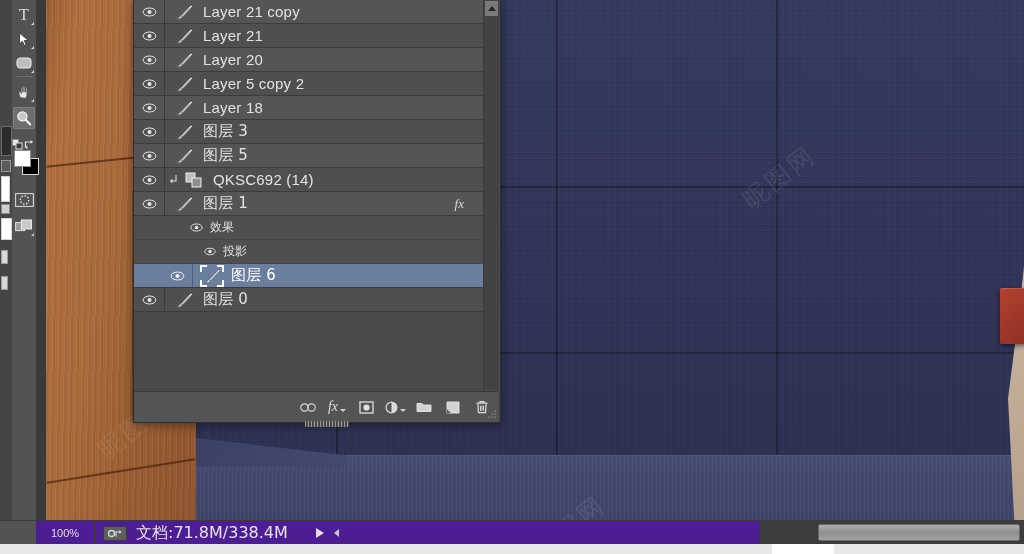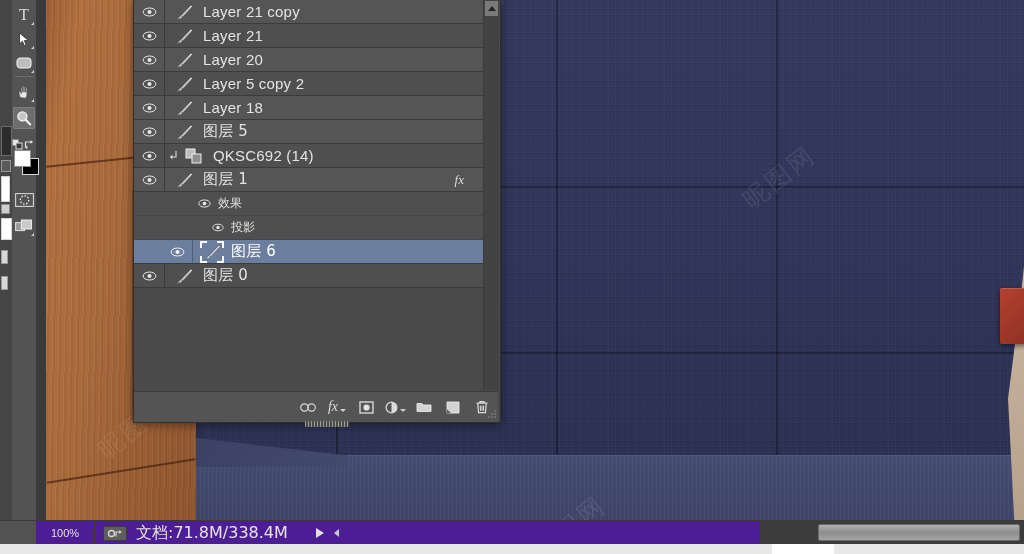--- a/index.html
+++ b/index.html
@@ -91,21 +91,21 @@
   
   #layers-panel{
     position:absolute;left:133px;top:-1px;width:366px;height:422px;
     background:#4a4a4a;border:1px solid #2f2f2f;box-shadow:0 2px 10px rgba(0,0,0,.45);
   }
   #layer-list{position:absolute;left:0;top:0;width:350px;height:390px;overflow:hidden;background:#4a4a4a;}
   .layer-row{position:relative;height:23px;border-bottom:1px solid #3b3b3b;display:flex;align-items:center;}
   .layer-row.alt{background:#555;}
   .layer-row.base{background:#4f4f4f;}
   .layer-row.selected{background:#6b7e9e;padding-left:28px;}
-  .layer-row.effectrow{background:#4f4f4f;border-bottom:1px solid #454545;padding-left:8px;}
+  .layer-row.effectrow{background:#4f4f4f;border-bottom:1px solid #454545;}
   .eye-cell{width:30px;height:23px;display:flex;align-items:center;justify-content:center;border-right:1px solid #3b3b3b;flex:0 0 30px;}
   .eye{width:15px;height:10px;}
   .thumb-cell{width:38px;display:flex;align-items:center;justify-content:center;flex:0 0 38px;}
   .thumb-brush{width:20px;height:18px;}
   .thumb-sel{position:relative;width:24px;height:22px;display:flex;align-items:center;justify-content:center;}
   .thumb-sel .c{position:absolute;width:5px;height:5px;border:2px solid #fff;}
   .thumb-sel .c.tl{left:0;top:0;border-right:none;border-bottom:none;}
   .thumb-sel .c.tr{right:0;top:0;border-left:none;border-bottom:none;}
   .thumb-sel .c.bl{left:0;bottom:0;border-right:none;border-top:none;}
   .thumb-sel .c.br{right:0;bottom:0;border-left:none;border-top:none;}
@@ -338,20 +338,35 @@
         </div>
         <div class="thumb-cell">
           <svg class="thumb-brush" viewBox="0 0 20 18">
               <path d="M17 2 L9.5 10 L7 12.5 L8.5 14 L11 11.5 L18.5 3.5 Z" fill="#d7d7d7" stroke="#606060" stroke-width=".8"></path>
               <path d="M7 12.5 L3 16.5 L6.5 15.5 L8.5 14 Z" fill="#f2f2f2" stroke="#606060" stroke-width=".8"></path>
             </svg>
         </div>
         <span class="layer-name">Layer 18</span>
       </div>
 
+      <div class="layer-row base">
+        <div class="eye-cell">
+          <svg class="eye" viewBox="0 0 16 11">
+              <ellipse cx="8" cy="5.5" rx="7" ry="4.4" fill="none" stroke="#e6e6e6" stroke-width="1.1"></ellipse>
+              <circle cx="8" cy="5.5" r="2.3" fill="#e6e6e6"></circle>
+            </svg>
+        </div>
+        <div class="thumb-cell">
+          <svg class="thumb-brush" viewBox="0 0 20 18">
+              <path d="M17 2 L9.5 10 L7 12.5 L8.5 14 L11 11.5 L18.5 3.5 Z" fill="#d7d7d7" stroke="#606060" stroke-width=".8"></path>
+              <path d="M7 12.5 L3 16.5 L6.5 15.5 L8.5 14 Z" fill="#f2f2f2" stroke="#606060" stroke-width=".8"></path>
+            </svg>
+        </div>
+        <span class="layer-name cn">图层 3</span>
+      </div>
 
       <div class="layer-row alt">
         <div class="eye-cell">
           <svg class="eye" viewBox="0 0 16 11">
               <ellipse cx="8" cy="5.5" rx="7" ry="4.4" fill="none" stroke="#e6e6e6" stroke-width="1.1"></ellipse>
               <circle cx="8" cy="5.5" r="2.3" fill="#e6e6e6"></circle>
             </svg>
         </div>
         <div class="thumb-cell">
           <svg class="thumb-brush" viewBox="0 0 20 18">

